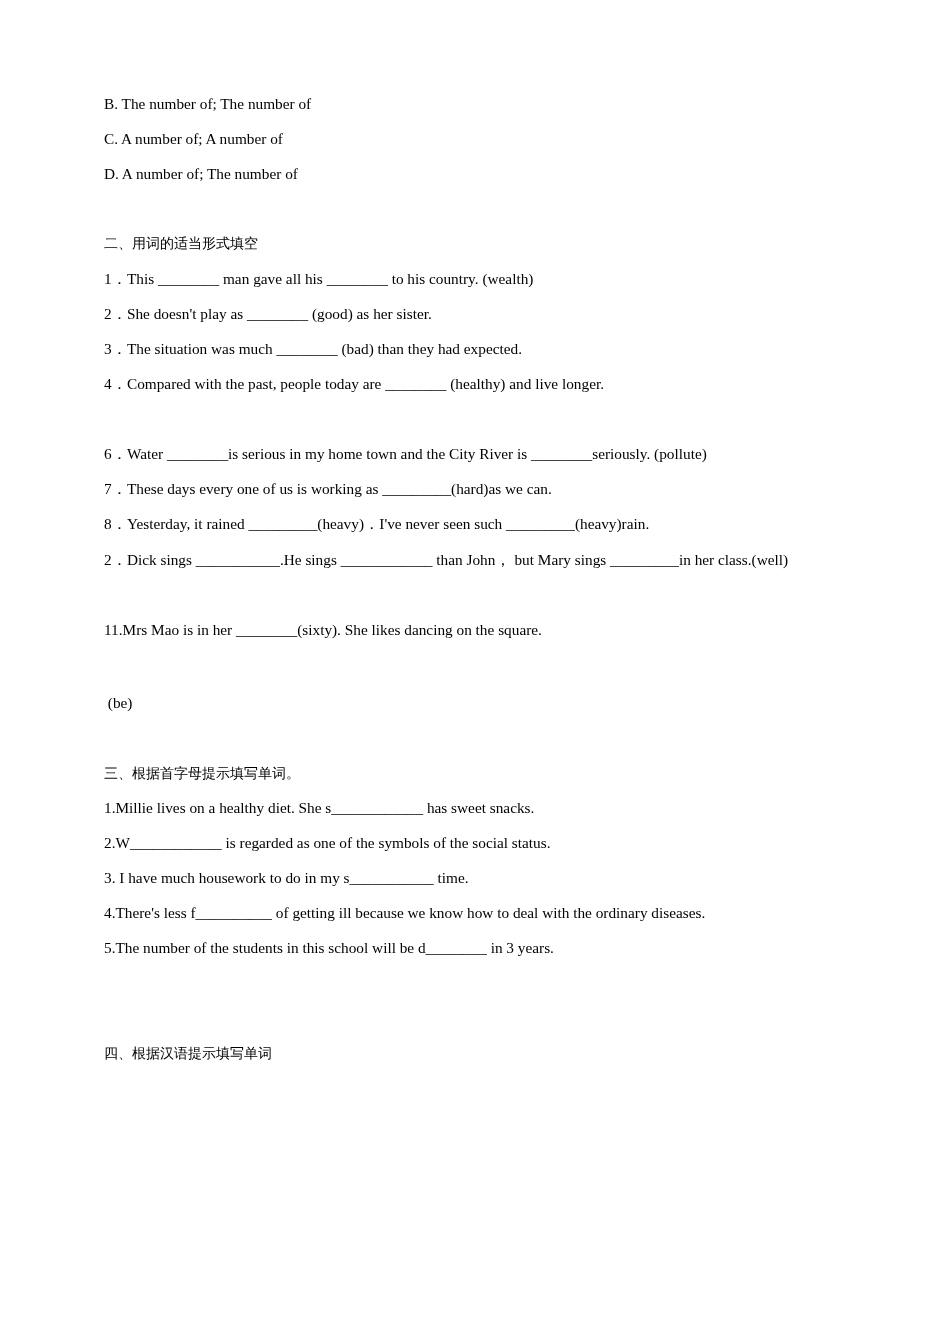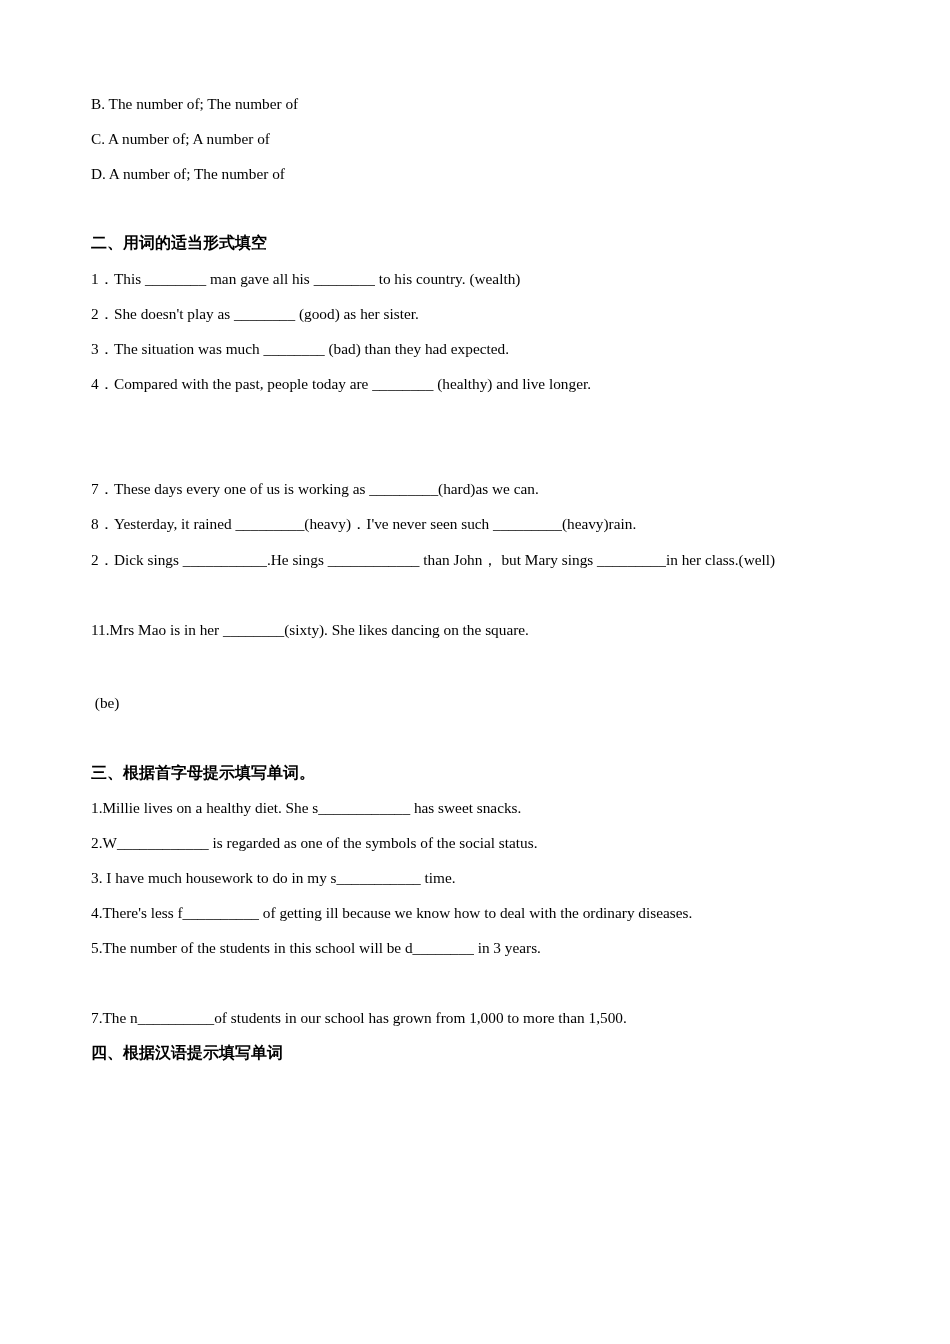--- a/index.html
+++ b/index.html
@@ -1,45 +1,45 @@
 <!DOCTYPE html>
 <html><head>
 <meta charset="utf-8">
 <style>
   html, body { margin: 0; padding: 0; background: #ffffff; }
   body { width: 950px; height: 1344px; position: relative; overflow: hidden;
          font-family: "Liberation Serif", "DejaVu Serif", serif; color: #000; }
-  .page { position: absolute; left: 0; top: 0; width: 882px; height: 1344px; }
+  .page { position: absolute; left: 13px; top: 0; width: 882px; height: 1344px; }
   .line { position: absolute; left: 91px; font-size: 15.3px; line-height: 20px; white-space: pre; }
   .heading { position: absolute; left: 91px; font-family: "DejaVu Sans", "Liberation Sans", sans-serif;
-             font-weight: bold; font-size: 16px; line-height: 20px; white-space: pre; }
+             font-weight: normal; font-size: 14px; line-height: 20px; white-space: pre; }
 </style>
 </head>
 <body>
 
 <div class="page">
 
   <div class="line" style="top:94px">B. The number of; The number of</div>
   <div class="line" style="top:129px">C. A number of; A number of</div>
   <div class="line" style="top:164px">D. A number of; The number of</div>
 
   <div class="heading" style="top:233px">二、用词的适当形式填空</div>
   <div class="line" style="top:269px">1．This ________ man gave all his ________ to his country. (wealth)</div>
   <div class="line" style="top:304px">2．She doesn't play as ________ (good) as her sister.</div>
   <div class="line" style="top:339px">3．The situation was much ________ (bad) than they had expected.</div>
   <div class="line" style="top:374px">4．Compared with the past, people today are ________ (healthy) and live longer.</div>
+  <div class="line" style="top:444px">6．Water ________is serious in my home town and the City River is ________seriously. (pollute)</div>
   <div class="line" style="top:479px">7．These days every one of us is working as _________(hard)as we can.</div>
   <div class="line" style="top:514px">8．Yesterday, it rained _________(heavy)．I've never seen such _________(heavy)rain.</div>
   <div class="line" style="top:550px">2．Dick sings ___________.He sings ____________ than John， but Mary sings _________in her class.(well)</div>
   <div class="line" style="top:620px">11.Mrs Mao is in her ________(sixty). She likes dancing on the square.</div>
   <div class="line" style="top:693px"> (be)</div>
 
   <div class="heading" style="top:763px">三、根据首字母提示填写单词。</div>
   <div class="line" style="top:798px">1.Millie lives on a healthy diet. She s____________ has sweet snacks.</div>
   <div class="line" style="top:833px">2.W____________ is regarded as one of the symbols of the social status.</div>
   <div class="line" style="top:868px">3. I have much housework to do in my s___________ time.</div>
   <div class="line" style="top:903px">4.There's less f__________ of getting ill because we know how to deal with the ordinary diseases.</div>
   <div class="line" style="top:938px">5.The number of the students in this school will be d________ in 3 years.</div>
-  <div class="line" style="top:1008px">7.The n__________of students in our school has grown from 1,000 to more than 1,500.</div>
 
   <div class="heading" style="top:1043px">四、根据汉语提示填写单词</div>
 
 </div>
 
 </body></html>

